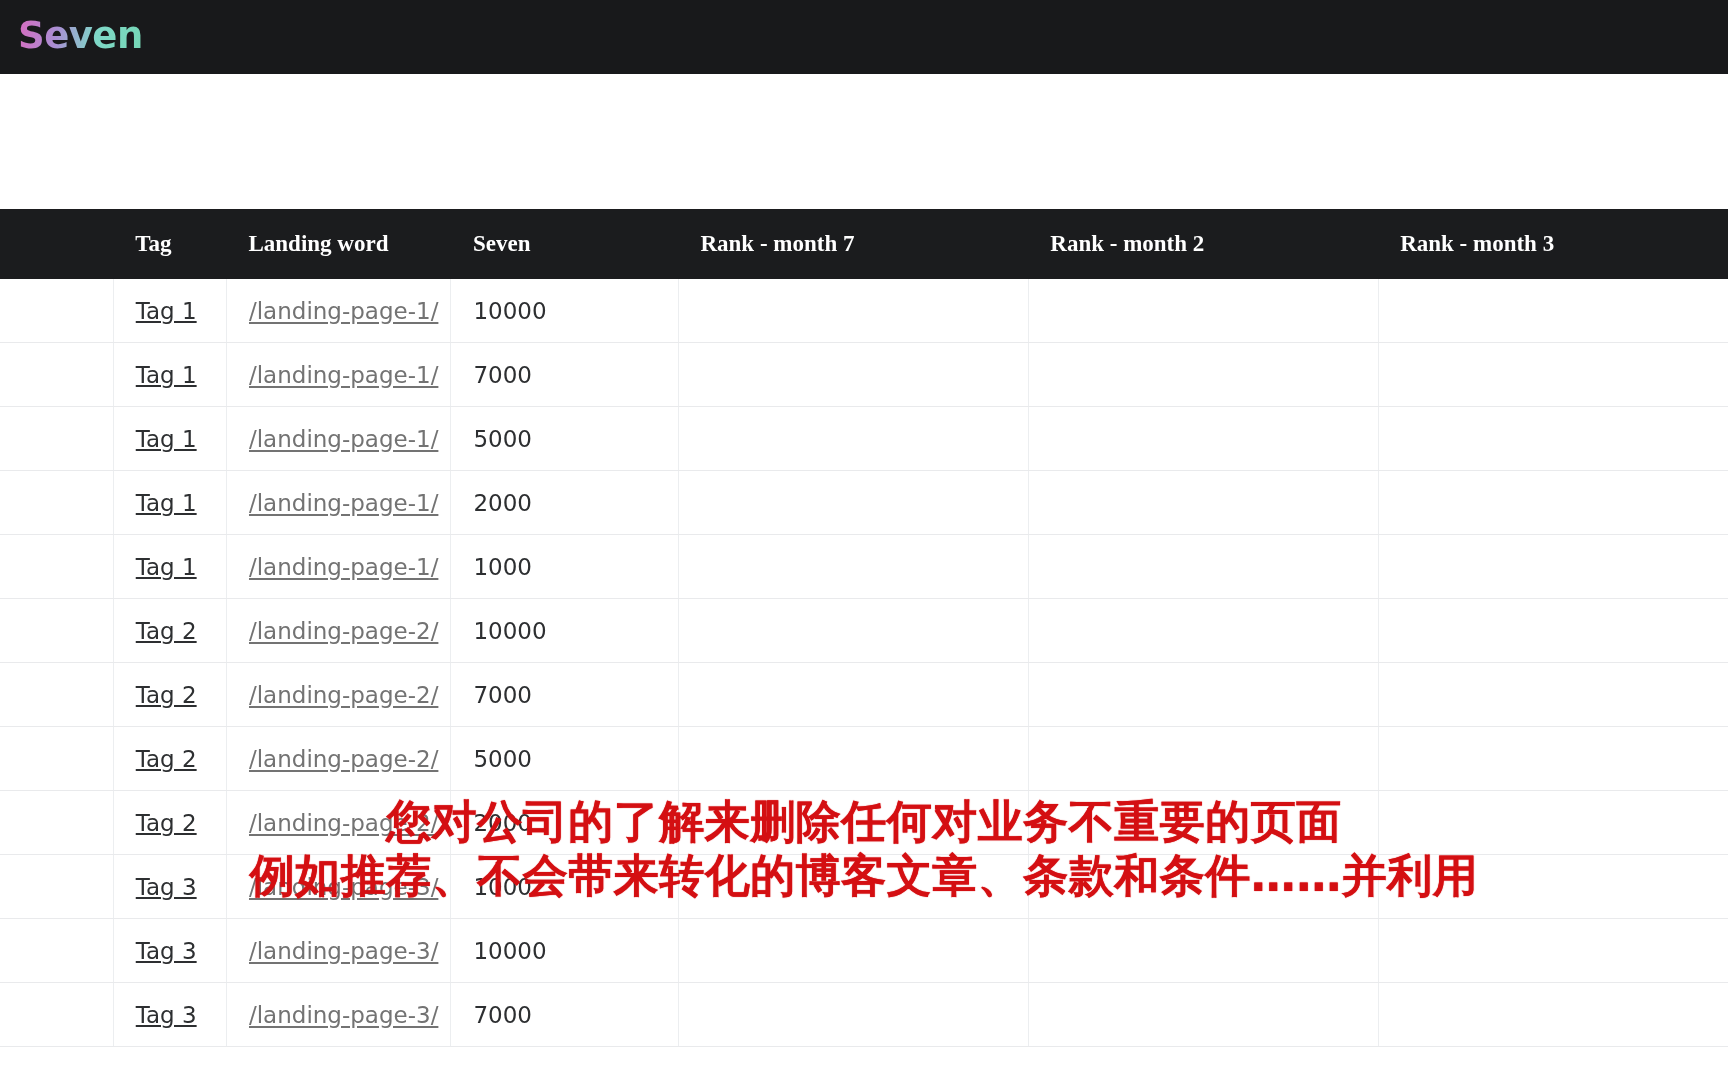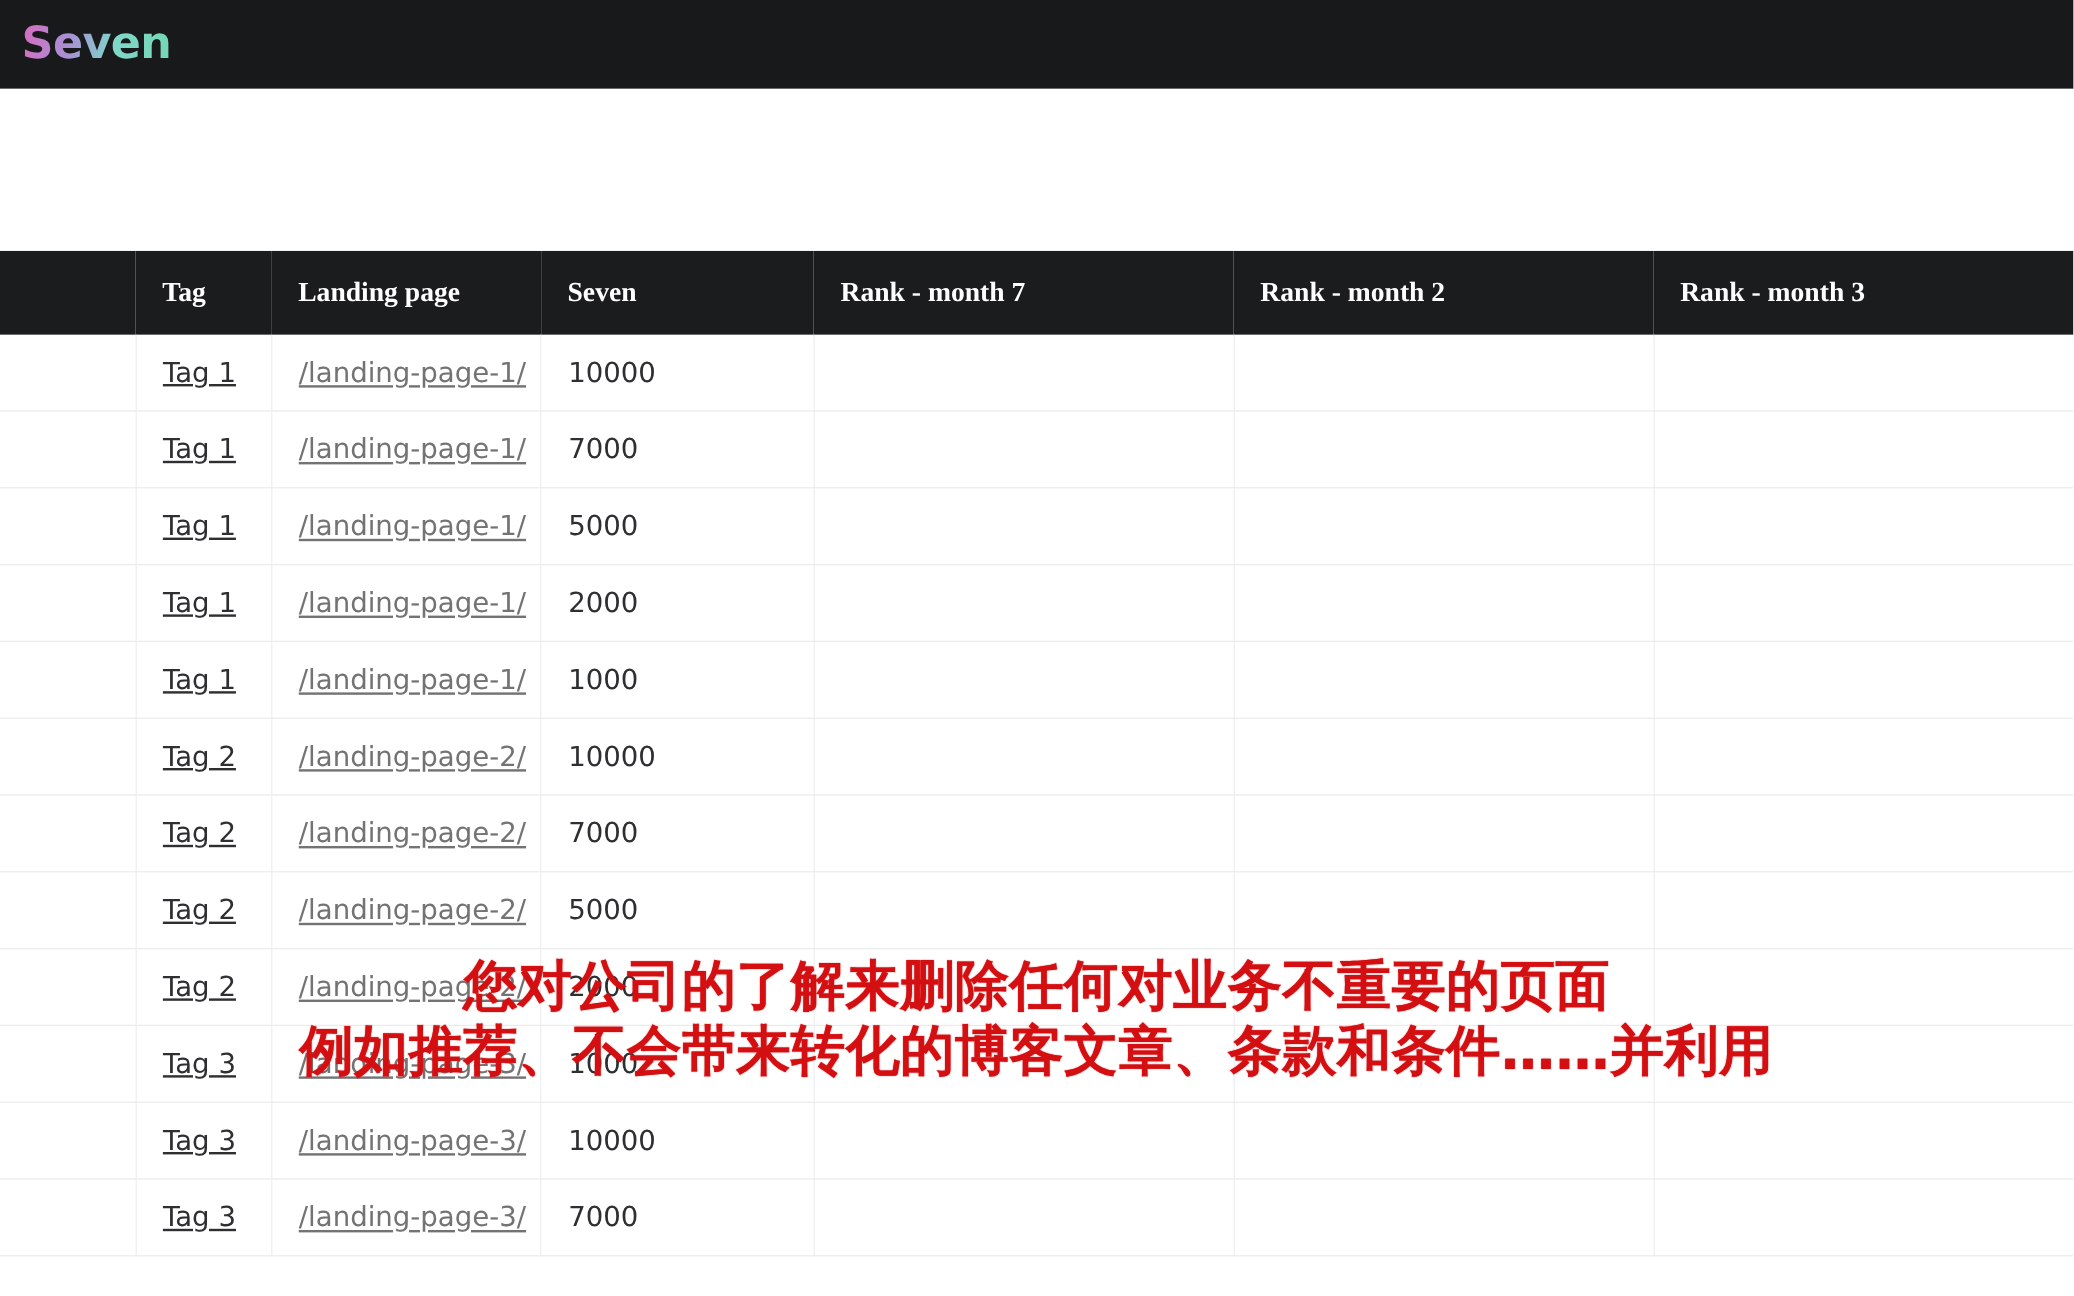--- a/index.html
+++ b/index.html
@@ -103,21 +103,21 @@
         <col class="c-landing">
       <col class="c-volume">
         <col class="c-rank">
         <col class="c-rank">
         <col class="c-rank">
     </colgroup>
     <thead>
       <tr>
         <th>ord</th>
         <th>Tag</th>
-        <th>Landing page</th>
+        <th>Landing word</th>
         <th>Seven</th>
         <th>Rank - month 7</th>
         <th>Rank - month 2</th>
         <th>Rank - month 3</th>
       </tr>
     </thead>
     <tbody id="tbody">
         <tr>
           <td class="c-keyword">rd 1</td>
           <td class="c-tag">Tag 1</td>

